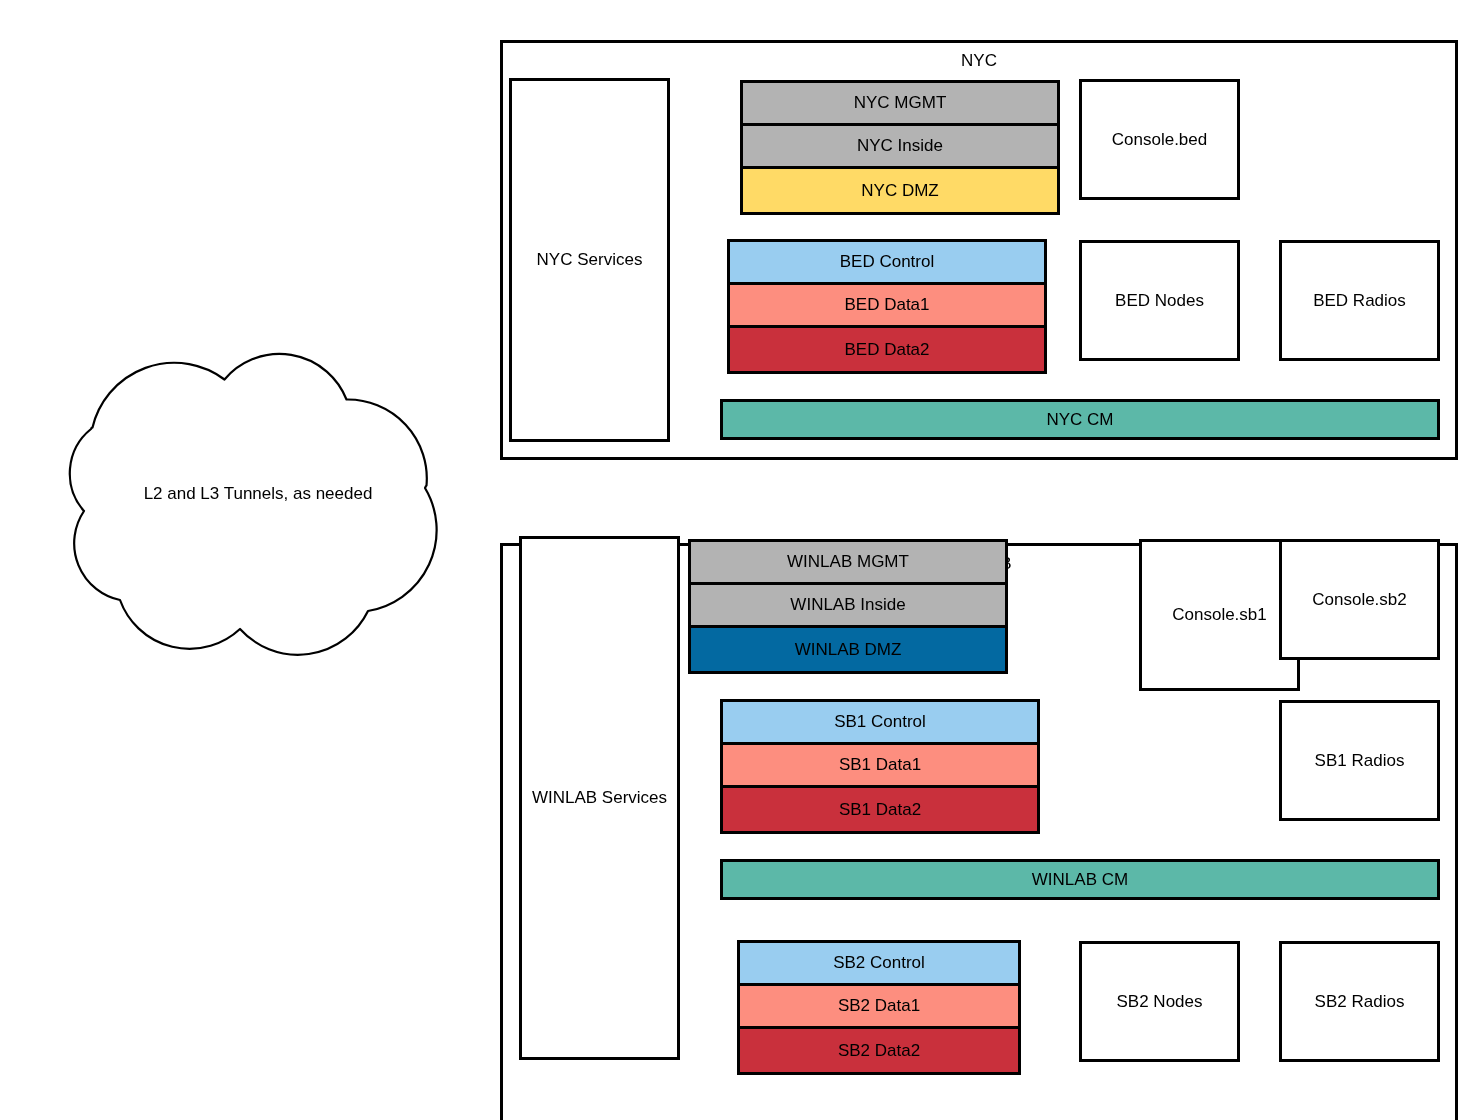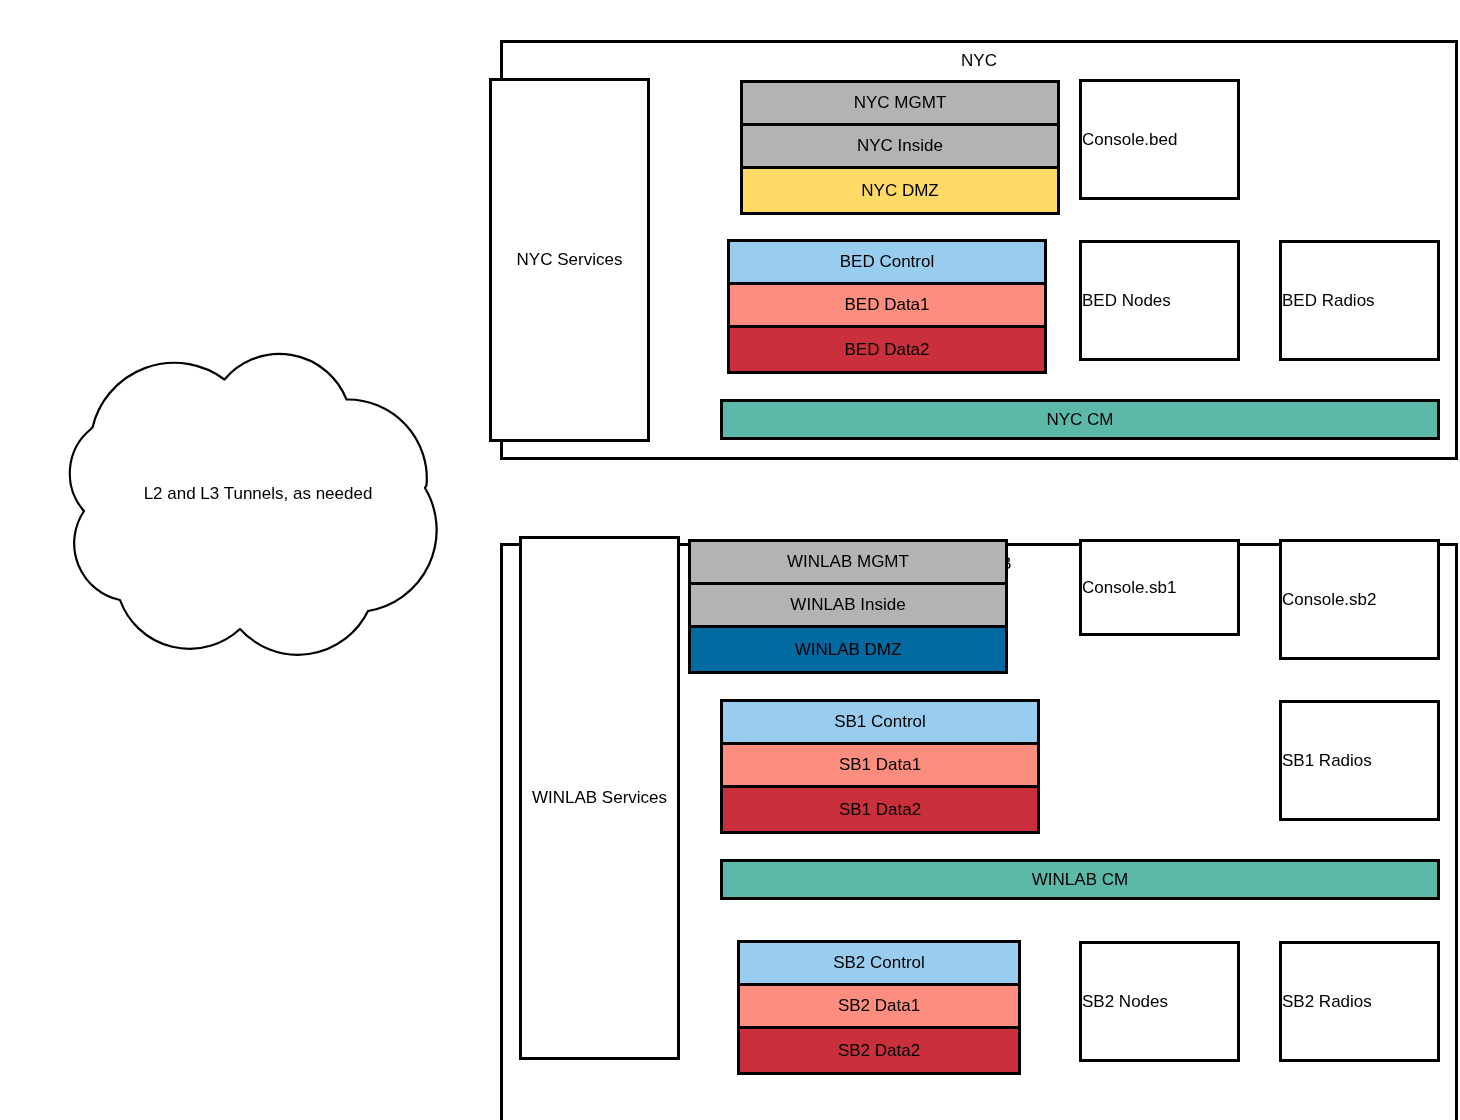--- a/index.html
+++ b/index.html
@@ -48,20 +48,21 @@
     justify-content: center;
     font-size: 17px;
     text-align: center;
   }
   
   .plain-box {
     border: 3px solid #000000;
     background: #ffffff;
     display: flex;
     align-items: center;
+    justify-content: center;
     font-size: 17px;
     text-align: center;
   }
   
   .bar {
     border: 3px solid #000000;
     display: flex;
     align-items: center;
     justify-content: center;
     font-size: 17px;
@@ -105,21 +106,21 @@
           a 58 58 0 0 1 -36 -89
           z" fill="#ffffff" stroke="#000000" stroke-width="2.2" stroke-linejoin="round"></path>
     </svg>
     <div class="cloud-label" style="top:162px; left:0;">L2 and L3 Tunnels, as needed</div>
   </div>
 
   <div class="abs site-box" style="left:500px; top:40px; width:958px; height:420px;">
     <div class="site-title">NYC</div>
   </div>
 
-  <div class="abs services-box" style="left:489px; top:78px; width:161px; height:364px;">
+  <div class="abs services-box" style="left:509px; top:78px; width:161px; height:364px;">
     <span>NYC Services</span>
   </div>
 
   <div class="bar-stack" style="left:720px; top:80px; width:320px;padding-left:20px;">
     <div class="bar" style="height:40px; background:#b3b3b3;">
       <span>NYC MGMT</span>
     </div>
     <div class="bar" style="height:40px; background:#b3b3b3;">
       <span>NYC Inside</span>
     </div>
@@ -168,21 +169,21 @@
       <span>WINLAB MGMT</span>
     </div>
     <div class="bar" style="height:40px; background:#b3b3b3;">
       <span>WINLAB Inside</span>
     </div>
     <div class="bar" style="height:43px; background:#0369a1;">
       <span>WINLAB DMZ</span>
     </div>
   </div>
 
-  <div class="abs plain-box" style="left:1079px; top:539px; width:161px; height:97px;">
+  <div class="abs plain-box" style="left:1139px; top:539px; width:161px; height:152px;">
     <span>Console.sb1</span>
   </div>
   <div class="abs plain-box" style="left:1279px; top:539px; width:161px; height:121px;">
     <span>Console.sb2</span>
   </div>
 
   <div class="bar-stack" style="left:720px; top:699px; width:320px;">
     <div class="bar" style="height:40px; background:#99cdf0;">
       <span>SB1 Control</span>
     </div>

